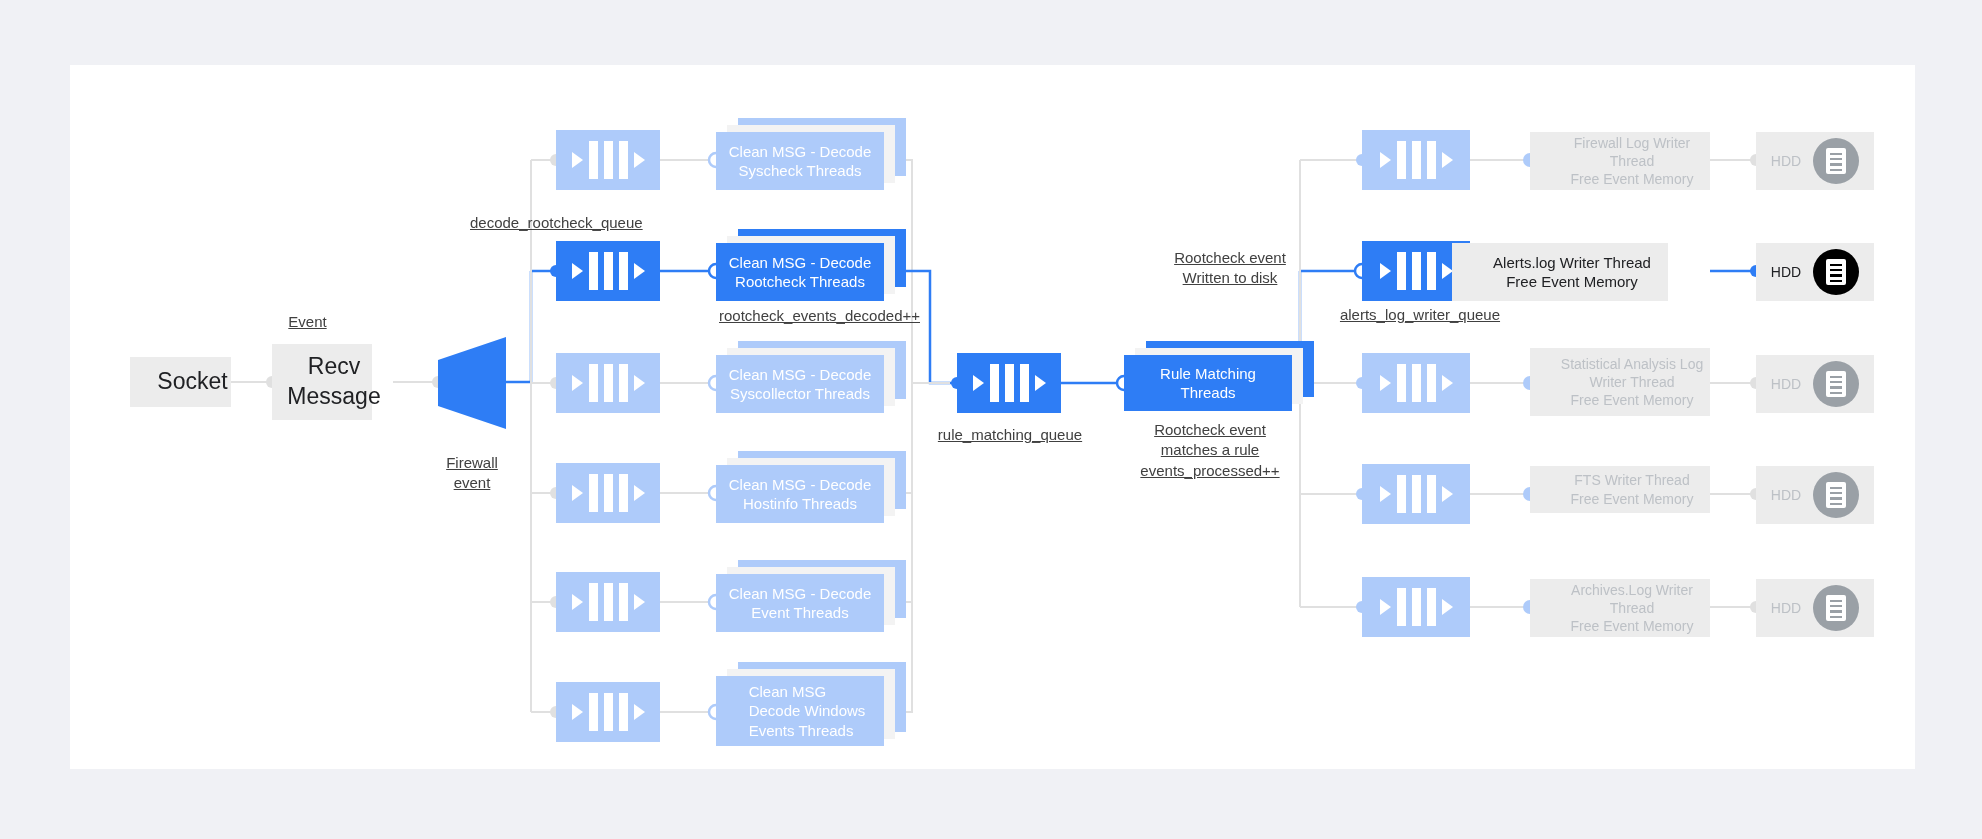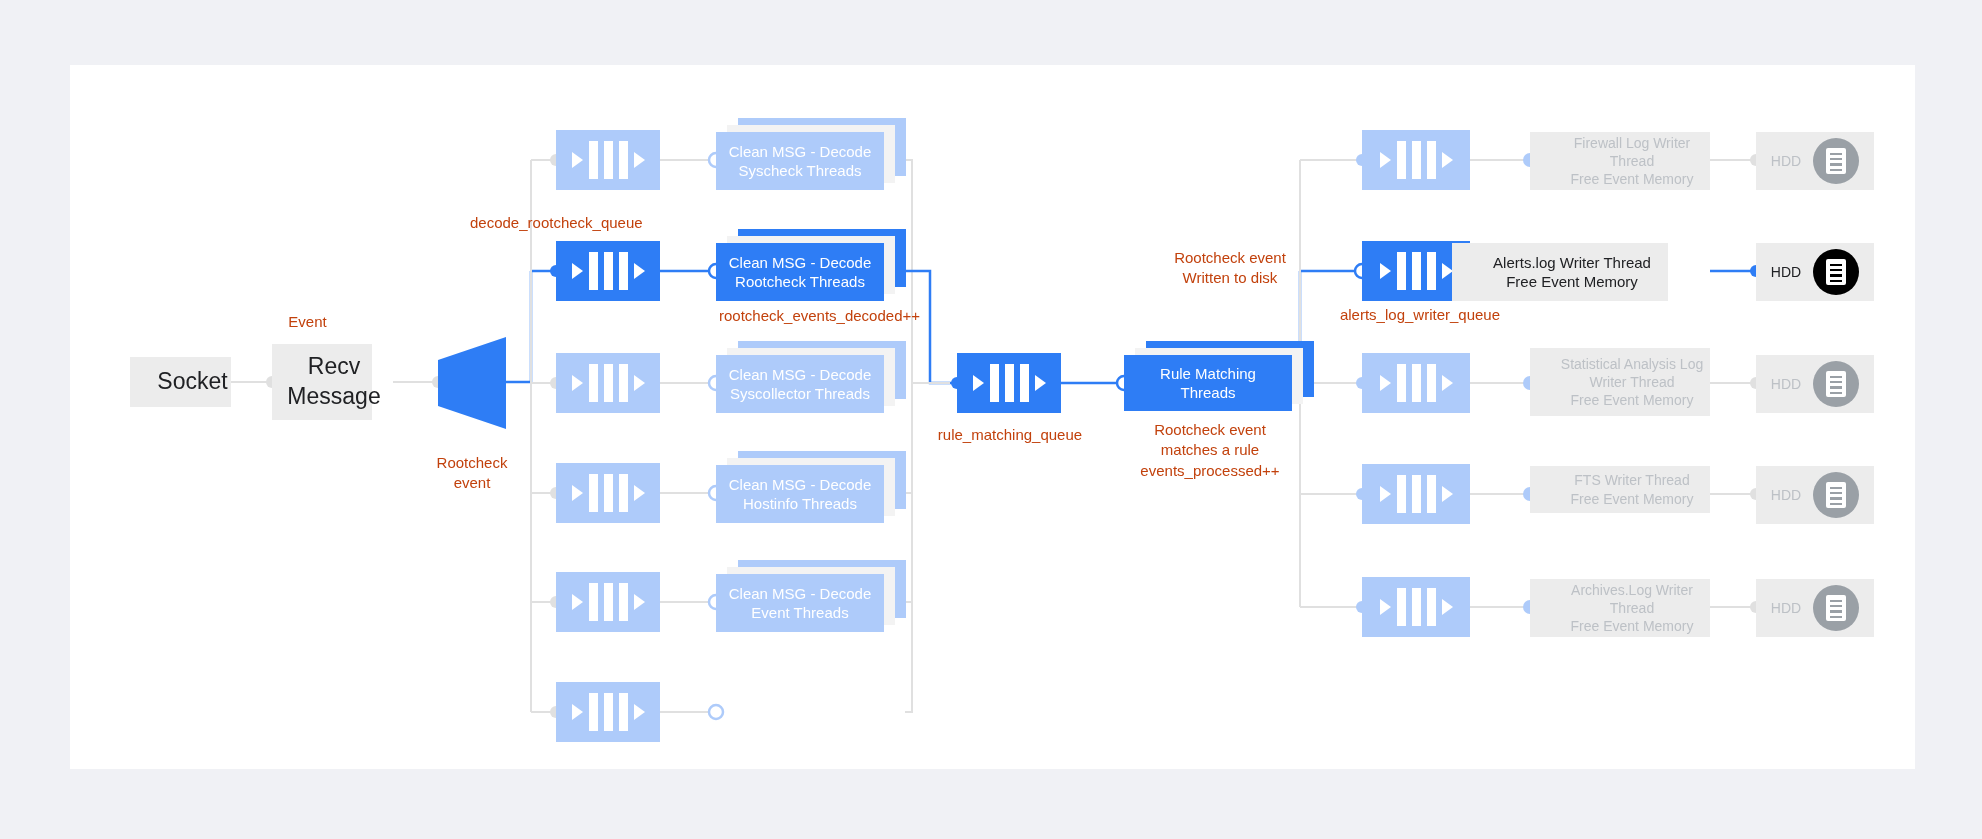--- a/index.html
+++ b/index.html
@@ -22,22 +22,22 @@
     background:#ececec;
     display:flex;align-items:center;justify-content:center;
     text-align:center;color:#3c4043;
     font-size:23px;line-height:1.15;padding-left:24px;
   }
   .gbox.small{font-size:14px;color:#bdc1c6;line-height:1.3;}
   .gbox.dark{color:#202124;font-size:15px;line-height:1.3;}
 
   
   .cap{
-    position:absolute;text-align:center;color:#c2410c;
-    font-size:15px;line-height:1.35;white-space:pre-line;
+    position:absolute;text-align:center;color:#404040;
+    font-size:15px;line-height:1.35;white-space:pre-line;text-decoration:underline;
   }
   .cap.mono{font-size:15px;}
 
   
   .queue{position:absolute;display:flex;align-items:center;justify-content:center;gap:6px;}
   .queue.on{background:#2e7df5;}
   .queue.off{background:#aecbfa;}
   .qbars{display:flex;gap:6px;}
   .qbar{width:9px;height:38px;background:#fff;}
   .qtri{width:0;height:0;border-style:solid;border-width:8px 0 8px 11px;border-color:transparent transparent transparent #fff;}
@@ -184,21 +184,21 @@
   <div class="cap" style="left:250px;top:312px;width:115px;">Event</div>
 
   <div class="node gbox dark" style="left:272px;top:344px;width:100px;height:76px;font-size:23px;white-space:pre-line;">Recv
 Message</div>
 
   <div class="trap" style="left:438px;top:337px;width:68px;height:92px;">
     <svg width="68" height="92" viewBox="0 0 68 92">
       <polygon points="0,23 68,0 68,92 0,69" fill="#2e7df5"></polygon>
     </svg>
   </div>
-  <div class="cap" style="left:410px;top:453px;width:124px;">Rootcheck
+  <div class="cap" style="left:410px;top:453px;width:124px;">Firewall
 event</div>
 
   <div class="cap mono" style="left:470px;top:213px;width:230px;text-align:left;">decode_rootcheck_queue</div>
 
   <div class="queue off" style="left:556px;top:130px;width:104px;height:60px;">
     <span class="qtri"></span>
     <span class="qbars">
         <i class="qbar"></i>
         <i class="qbar"></i>
         <i class="qbar"></i>
@@ -278,20 +278,27 @@
   </div>
 
   <div class="queue off" style="left:556px;top:682px;width:104px;height:60px;">
     <span class="qtri"></span>
     <span class="qbars">
         <i class="qbar"></i>
         <i class="qbar"></i>
         <i class="qbar"></i>
       </span>
     <span class="qtri"></span>
+  </div>
+  <div class="stack off" style="left:716px;top:676px;width:168px;height:70px;">
+    <div class="l3"></div>
+    <div class="l2"></div>
+    <div class="l1" style="text-align:left;padding-left:22px;">Clean MSG
+Decode Windows
+Events Threads</div>
   </div>
 
   <div class="queue on" style="left:957px;top:353px;width:104px;height:60px;">
     <span class="qtri"></span>
     <span class="qbars">
         <i class="qbar"></i>
         <i class="qbar"></i>
         <i class="qbar"></i>
       </span>
     <span class="qtri"></span>

